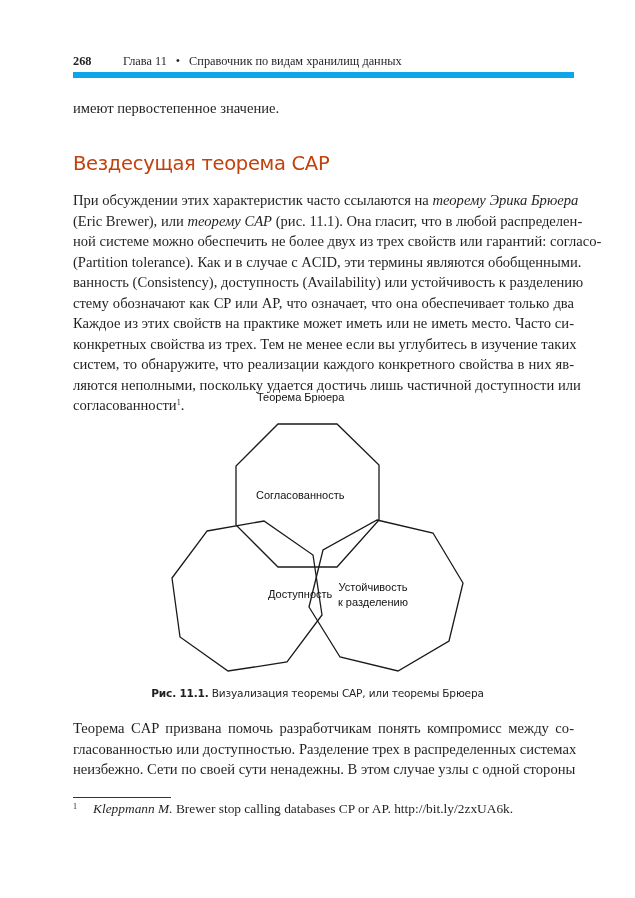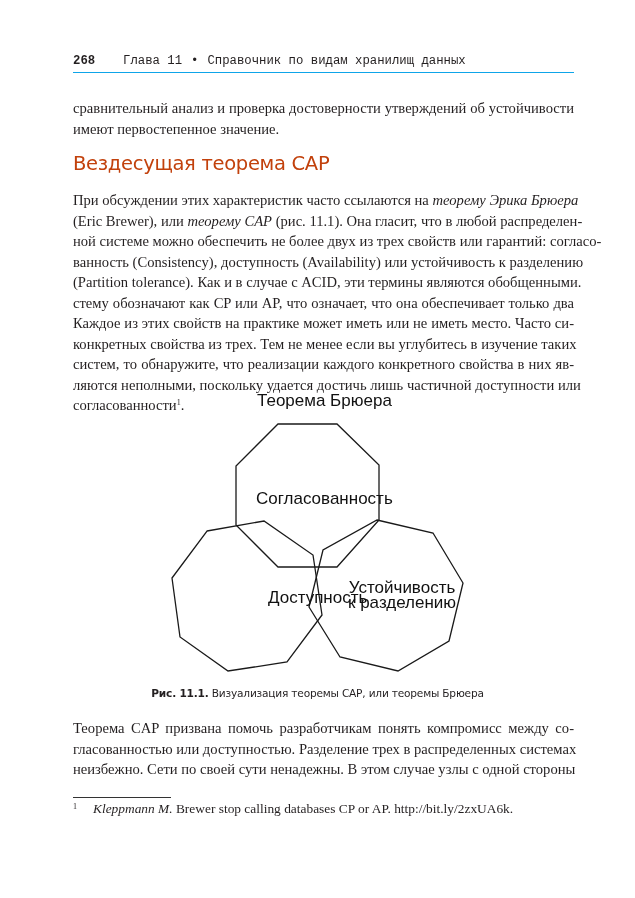--- a/index.html
+++ b/index.html
@@ -13,22 +13,22 @@
       position: relative;
       overflow: hidden;
       color: #231f20;
     }
     .page-header {
       position: absolute;
       left: 73px;
       top: 52px;
       width: 501px;
       height: 20px;
-      border-bottom: 1px solid #0ea5e9;
-      font-family: Liberation Mono, monospace;
+      border-bottom: 6px solid #0ea5e9;
+      font-family: Liberation Serif, serif;
       font-size: 12.3px;
       line-height: 18px;
       white-space: nowrap;
     }
     .page-number {
       font-weight: bold;
       display: inline-block;
       width: 50px;
     }
     .chapter-label { display: inline-block; }
@@ -75,21 +75,21 @@
       height: 300px;
     }
     .figure svg {
       position: absolute;
       left: 0;
       top: 0;
     }
     .figure-label {
       position: absolute;
       font-family: "Liberation Sans", sans-serif;
-      font-size: 17px;
+      font-size: 11px;
       color: #111;
       white-space: nowrap;
       text-align: center;
     }
     .caption {
       position: absolute;
       left: 0;
       top: 687px;
       width: 635px;
       text-align: center;
@@ -124,32 +124,31 @@
     sup.fn-ref { font-size: 8px; vertical-align: 5px; line-height: 0; }
   </style>
 </head>
 <body>
 
 <div class="page-header">
   <span class="page-number">268</span><span class="chapter-label">Глава 11</span><span class="header-bullet">•</span><span class="chapter-title">Справочник по видам хранилищ данных</span>
 </div>
 
 <div class="body-text" style="top:98px;">
-  <span class="line">сравнительный анализ и проверка достоверности утверждений об устойчивости</span>
   <span class="line last">имеют первостепенное значение.</span>
 </div>
 
 <h2 class="section-heading">Вездесущая теорема CAP</h2>
 
 <div class="body-text" style="top:190px;">
   <span class="line"><span>При обсуждении этих характеристик часто ссылаются на </span><em>теорему Эрика Брюера</em></span>
   <span class="line"><span>(Eric Brewer), или </span><em>теорему CAP</em><span> (рис. 11.1). Она гласит, что в любой распределен-</span></span>
   <span class="line">ной системе можно обеспечить не более двух из трех свойств или гарантий: согласо-</span>
+  <span class="line">(Partition tolerance). Как и в случае с ACID, эти термины являются обобщенными.</span>
   <span class="line">ванность (Consistency), доступность (Availability) или устойчивость к разделению</span>
-  <span class="line">(Partition tolerance). Как и в случае с ACID, эти термины являются обобщенными.</span>
   <span class="line">стему обозначают как CP или AP, что означает, что она обеспечивает только два</span>
   <span class="line">Каждое из этих свойств на практике может иметь или не иметь место. Часто си-</span>
   <span class="line">конкретных свойства из трех. Тем не менее если вы углубитесь в изучение таких</span>
   <span class="line">систем, то обнаружите, что реализации каждого конкретного свойства в них яв-</span>
   <span class="line">ляются неполными, поскольку удается достичь лишь частичной доступности или</span>
   <span class="line last"><span>согласованности</span><sup class="fn-ref">1</sup><span>.</span></span>
 </div>
 
 <div class="figure">
   <svg width="635" height="300" viewBox="0 380 635 300">
@@ -157,21 +156,21 @@
     <polygon points="278,424 337,424 379,465 379,520 337,567 278,567 236,525 236,466" fill="none" stroke="#1a1a1a" stroke-width="1.3" stroke-linejoin="miter"></polygon>
 
     <polygon points="207,531 264,521 313,555 322,615 287,662 228,671 180,637 172,578" fill="none" stroke="#1a1a1a" stroke-width="1.3" stroke-linejoin="miter"></polygon>
 
     <polygon points="377,520 433,533 463,583 449,641 398,671 340,657 309,607 323,550" fill="none" stroke="#1a1a1a" stroke-width="1.3" stroke-linejoin="miter"></polygon>
   </svg>
 
   <div class="figure-label" style="left:257px; top:11px;">Теорема Брюера</div>
   <div class="figure-label" style="left:256px; top:109px;">Согласованность</div>
   <div class="figure-label" style="left:224px; top:208px;margin-left:44px;">Доступность</div>
-  <div class="figure-label" style="left:348px; top:200px; line-height:15px;">
+  <div class="figure-label" style="left:338px; top:200px; line-height:15px;">
     <div>Устойчивость</div>
     <div>к разделению</div>
   </div>
 </div>
 
 <div class="caption">
   <span class="caption-num">Рис. 11.1.</span><span> Визуализация теоремы CAP, или теоремы Брюера</span>
 </div>
 
 <div class="body-text" style="top:718px;">

